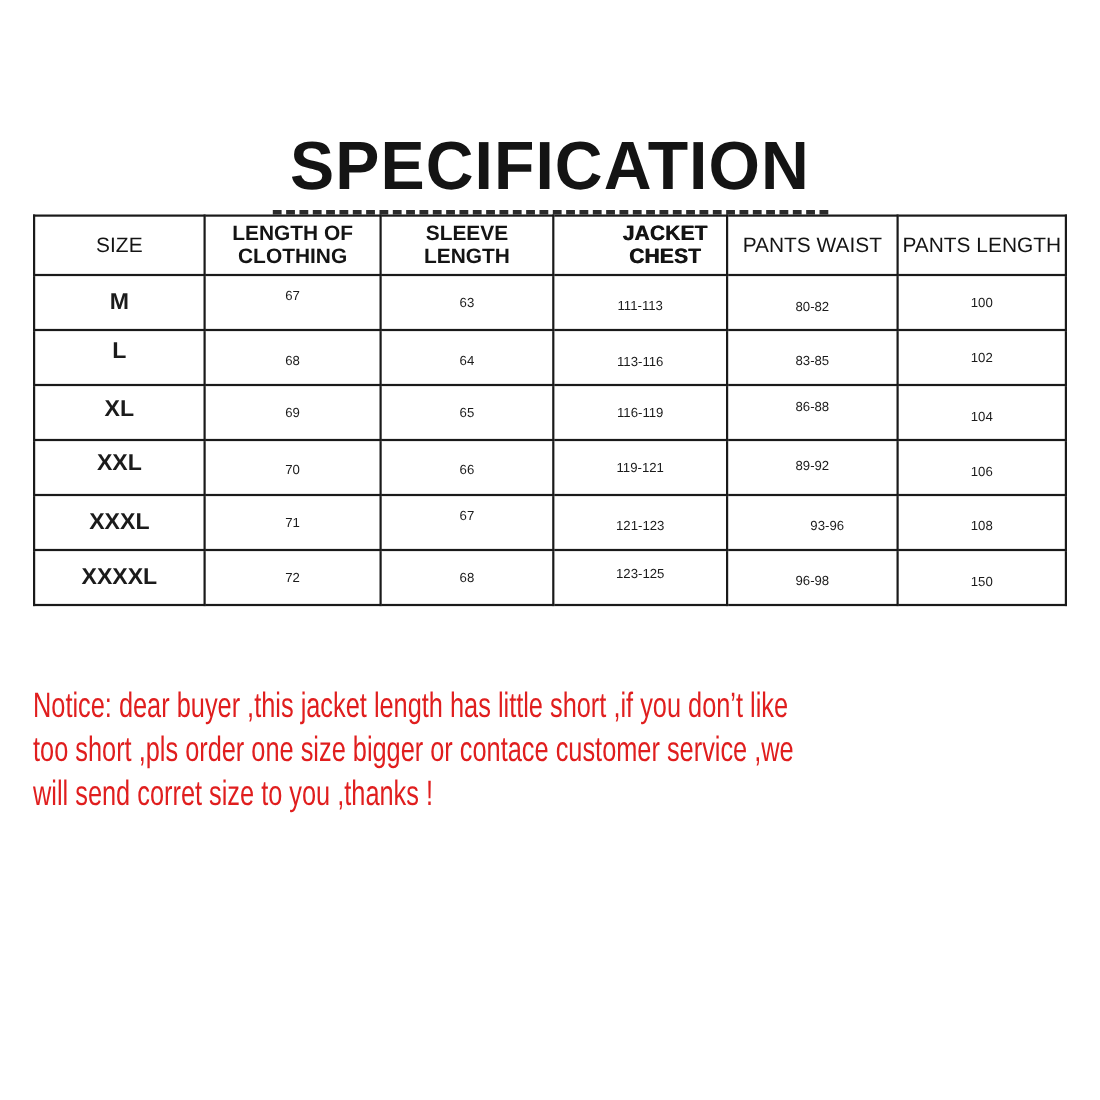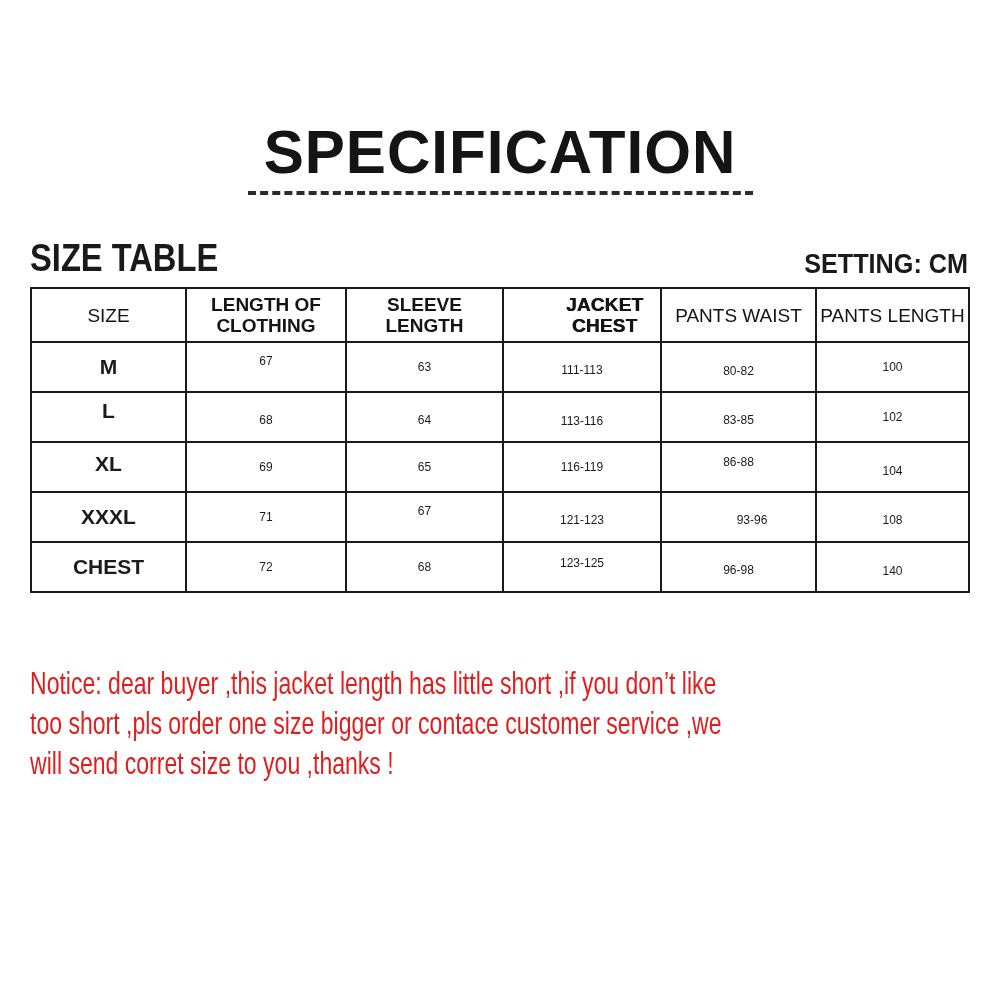--- a/index.html
+++ b/index.html
@@ -106,24 +106,20 @@
 </head>
 <body style="--notice-red: #e01e1e;">
 
 <div class="page">
 
   <div class="title-block">
     <h1 class="page-title">SPECIFICATION</h1>
     <div class="title-underline"></div>
   </div>
 
-  <div class="subheader">
-    <div class="size-table-heading">SIZE TABLE</div>
-    <div class="unit-label">SETTING: CM</div>
-  </div>
 
   <table class="size-table">
     <colgroup>
       <col style="width:155px">
         <col style="width:160px">
         <col style="width:157px">
       <col style="width:158px">
         <col style="width:155px">
         <col style="width:153px">
     </colgroup>
@@ -156,34 +152,42 @@
         </tr>
         <tr>
           <td><span class="cellwrap" style="top: -3px;">XL</span></td>
           <td><span class="cellwrap">69</span></td>
           <td><span class="cellwrap">65</span></td>
           <td><span class="cellwrap">116-119</span></td>
           <td><span class="cellwrap" style="top: -5px;">86-88</span></td>
           <td><span class="cellwrap" style="top: 4px;">104</span></td>
         </tr>
         <tr>
+          <td><span class="cellwrap" style="top: -4px;">XXL</span></td>
+          <td><span class="cellwrap" style="top: 2px;">70</span></td>
+          <td><span class="cellwrap" style="top: 2px;">66</span></td>
+          <td><span class="cellwrap">119-121</span></td>
+          <td><span class="cellwrap" style="top: -2px;">89-92</span></td>
+          <td><span class="cellwrap" style="top: 4px;">106</span></td>
+        </tr>
+        <tr>
           <td><span class="cellwrap">XXXL</span></td>
           <td><span class="cellwrap">71</span></td>
           <td><span class="cellwrap" style="top: -6px;">67</span></td>
           <td><span class="cellwrap" style="top: 3px;">121-123</span></td>
           <td><span class="cellwrap" style="top: 3px; margin-left: 27px;">93-96</span></td>
           <td><span class="cellwrap" style="top: 3px;">108</span></td>
         </tr>
         <tr>
-          <td><span class="cellwrap">CHEST</span></td>
+          <td><span class="cellwrap">XXXXL</span></td>
           <td><span class="cellwrap">72</span></td>
           <td><span class="cellwrap">68</span></td>
           <td><span class="cellwrap" style="top: -4px;">123-125</span></td>
           <td><span class="cellwrap" style="top: 3px;">96-98</span></td>
-          <td><span class="cellwrap" style="top: 4px;">140</span></td>
+          <td><span class="cellwrap" style="top: 4px;">150</span></td>
         </tr>
       </tbody>
   </table>
 
   <div class="notice" id="notice">
       <div class="notice-line">Notice: dear buyer ,this jacket length has little short ,if you don’t like</div>
       <div class="notice-line">too short ,pls order one size bigger or contace customer service ,we</div>
       <div class="notice-line">will send corret size to you ,thanks !</div>
     </div>
 

